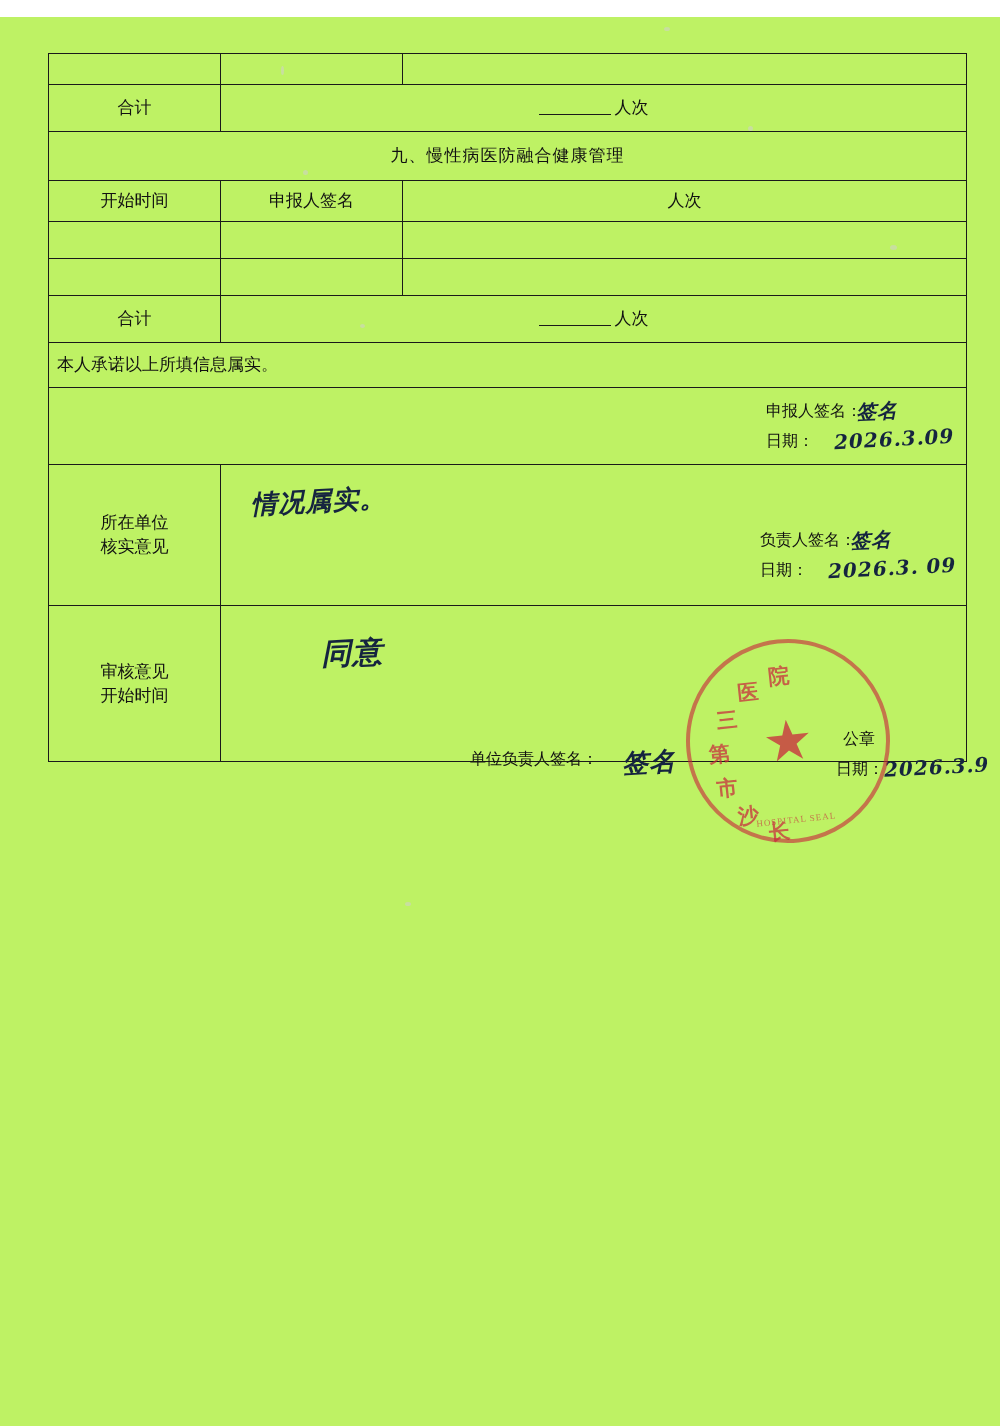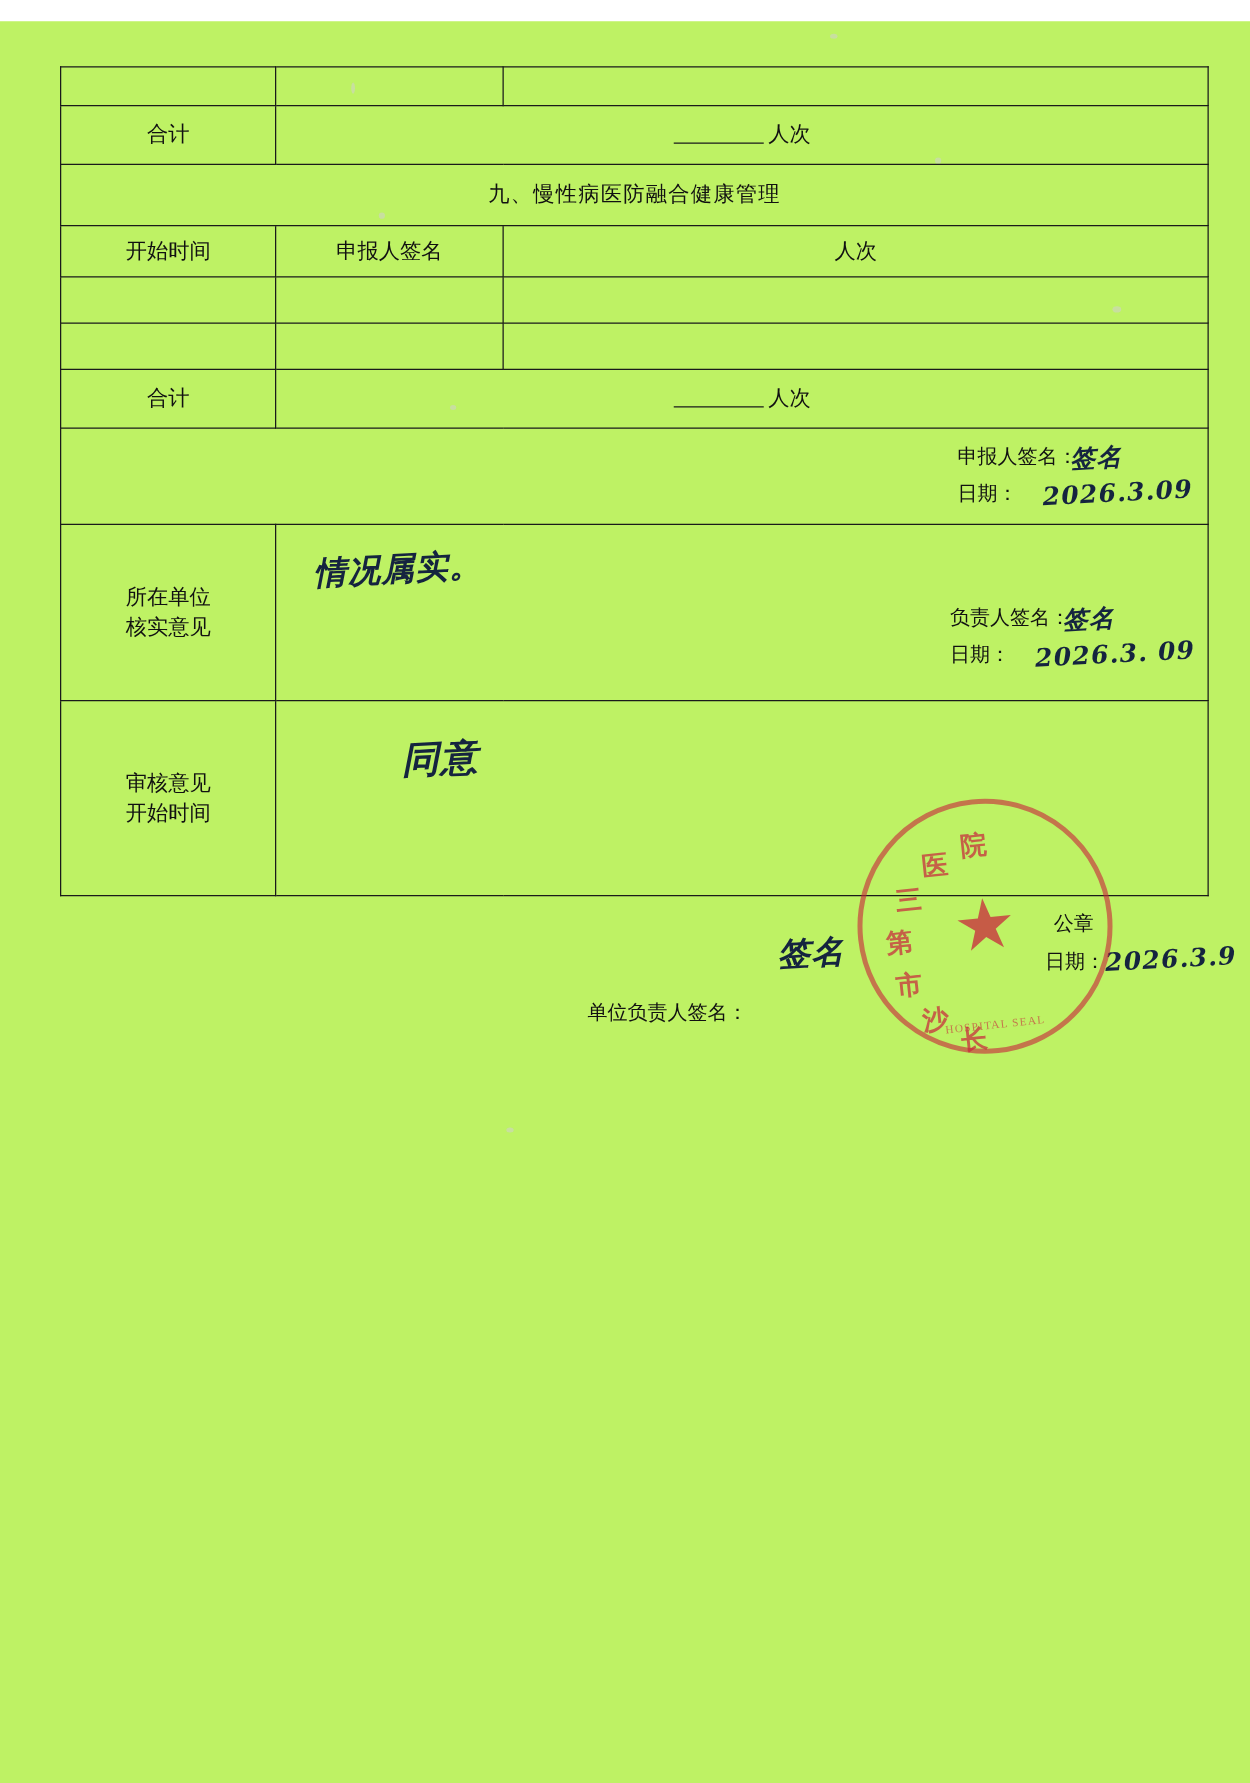--- a/index.html
+++ b/index.html
@@ -173,21 +173,21 @@
   }
   .stamp-date {
     position: absolute;
     left: 836px;
     top: 742px;
     font-size: 16px;
   }
   .unit-sign-label {
     position: absolute;
     left: 470px;
-    top: 783px;
+    top: 732px;
     font-size: 16px;
   }
   .hw-unit-sign {
     position: absolute;
     left: 622px;
     top: 728px;
   }
   .hw-stamp-date {
     position: absolute;
     left: 884px;
@@ -268,20 +268,23 @@
         <td></td>
       </tr>
 
       <tr class="row-sum">
         <td class="c-center">合计</td>
         <td class="c-center" colspan="2">
           <span class="blank-line"></span><span>人次</span>
         </td>
       </tr>
 
+      <tr class="row-note">
+        <td class="c-left" colspan="3">本人承诺以上所填信息属实。</td>
+      </tr>
 
       <tr class="row-sign">
         <td colspan="3">
           <div class="sign-block">
             <div class="lbl">
               <span>申报人签名：</span>
               <span class="hand hand-md hw-sig-1">签名</span>
             </div>
             <div class="lbl">
               <span>日期：</span>

